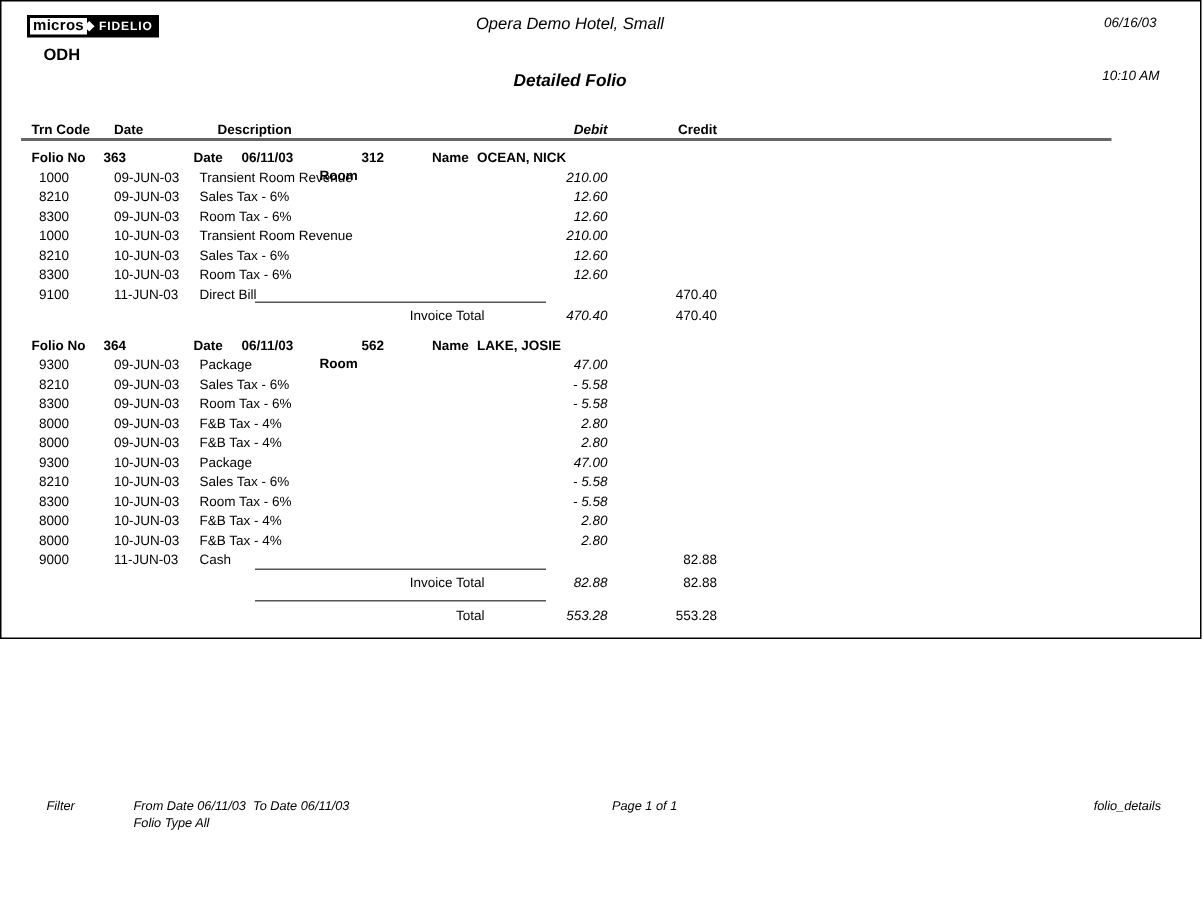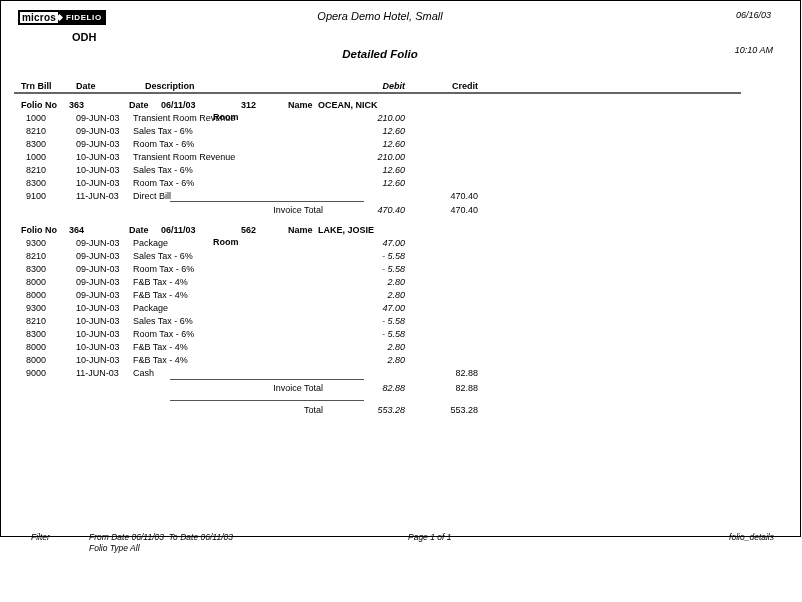--- a/index.html
+++ b/index.html
@@ -1,25 +1,25 @@
 <!DOCTYPE html>
 <html><head>
 <meta charset="utf-8">
 <style>
   * { margin:0; padding:0; box-sizing:border-box; }
   html,body { width:802px; height:602px; background:#fff; }
   body { font-family:"Liberation Sans", sans-serif; color:#000; position:relative; }
-  .page { position:absolute; left:0; top:0; width:801px; height:537px; background:#fff; border:1px solid #000; }
+  .page { position:absolute; left:0; top:0; width:801px; height:426px; background:#fff; border:1px solid #000; }
 
   
   .logo { position:absolute; left:17px; top:9px; display:flex; align-items:stretch; }
   .logo .micros { border:2px solid #000; background:#fff; font-weight:bold; font-size:10px; line-height:11px; padding:0 2px; letter-spacing:0.2px; }
   .logo .fidelio { position:relative; background:#000; color:#fff; font-weight:bold; font-size:8px; line-height:15px; padding:0 4px 0 6px; letter-spacing:0.6px; }
   .logo .diamond { position:absolute; left:-3px; top:5px; width:5px; height:5px; background:#fff; transform:rotate(45deg); }
-  .prop-code { position:absolute; left:28px; top:30px; font-weight:bold; font-size:11px;margin-left:43px; }
+  .prop-code { position:absolute; left:28px; top:30px; font-weight:bold; font-size:11px; }
   .center-line { position:absolute; left:0; width:758px; text-align:center; }
   .hotel-name { top:9px; font-style:italic; font-size:11px; }
   .report-title { top:47px; font-style:italic; font-weight:bold; font-size:11.5px; }
   .rpt-date { position:absolute; right:29px; top:9px; font-style:italic; font-size:9px; }
   .rpt-time { position:absolute; right:27px; top:44px; font-style:italic; font-size:9px; }
 
   
   .row { position:absolute; left:0; right:0; height:13px; font-size:9px; }
   .row span { position:absolute; top:0; white-space:pre; }
   .bold { font-weight:bold; }
@@ -52,21 +52,21 @@
     <span class="micros">micros</span>
     <span class="fidelio"><span class="diamond"></span><span>FIDELIO</span></span>
   </div>
   <div class="prop-code">ODH</div>
   <div class="center-line report-title">Detailed Folio</div>
   <div class="center-line hotel-name">Opera Demo Hotel, Small</div>
   <div class="rpt-date">06/16/03</div>
   <div class="rpt-time">10:10 AM</div>
 
   <div class="row bold" style="top:80px">
-    <span class="h-code">Trn Bill</span>
+    <span class="h-code">Trn Code</span>
     <span class="h-date">Date</span>
     <span class="h-desc">Description</span>
     <span class="c-debit">Debit</span>
     <span class="c-credit">Credit</span>
   </div>
   <div class="head-rule"></div>
 
   <div class="row bold" style="top:99px">
     <span class="f-lab1">Folio No</span>
     <span class="f-no">363</span>

